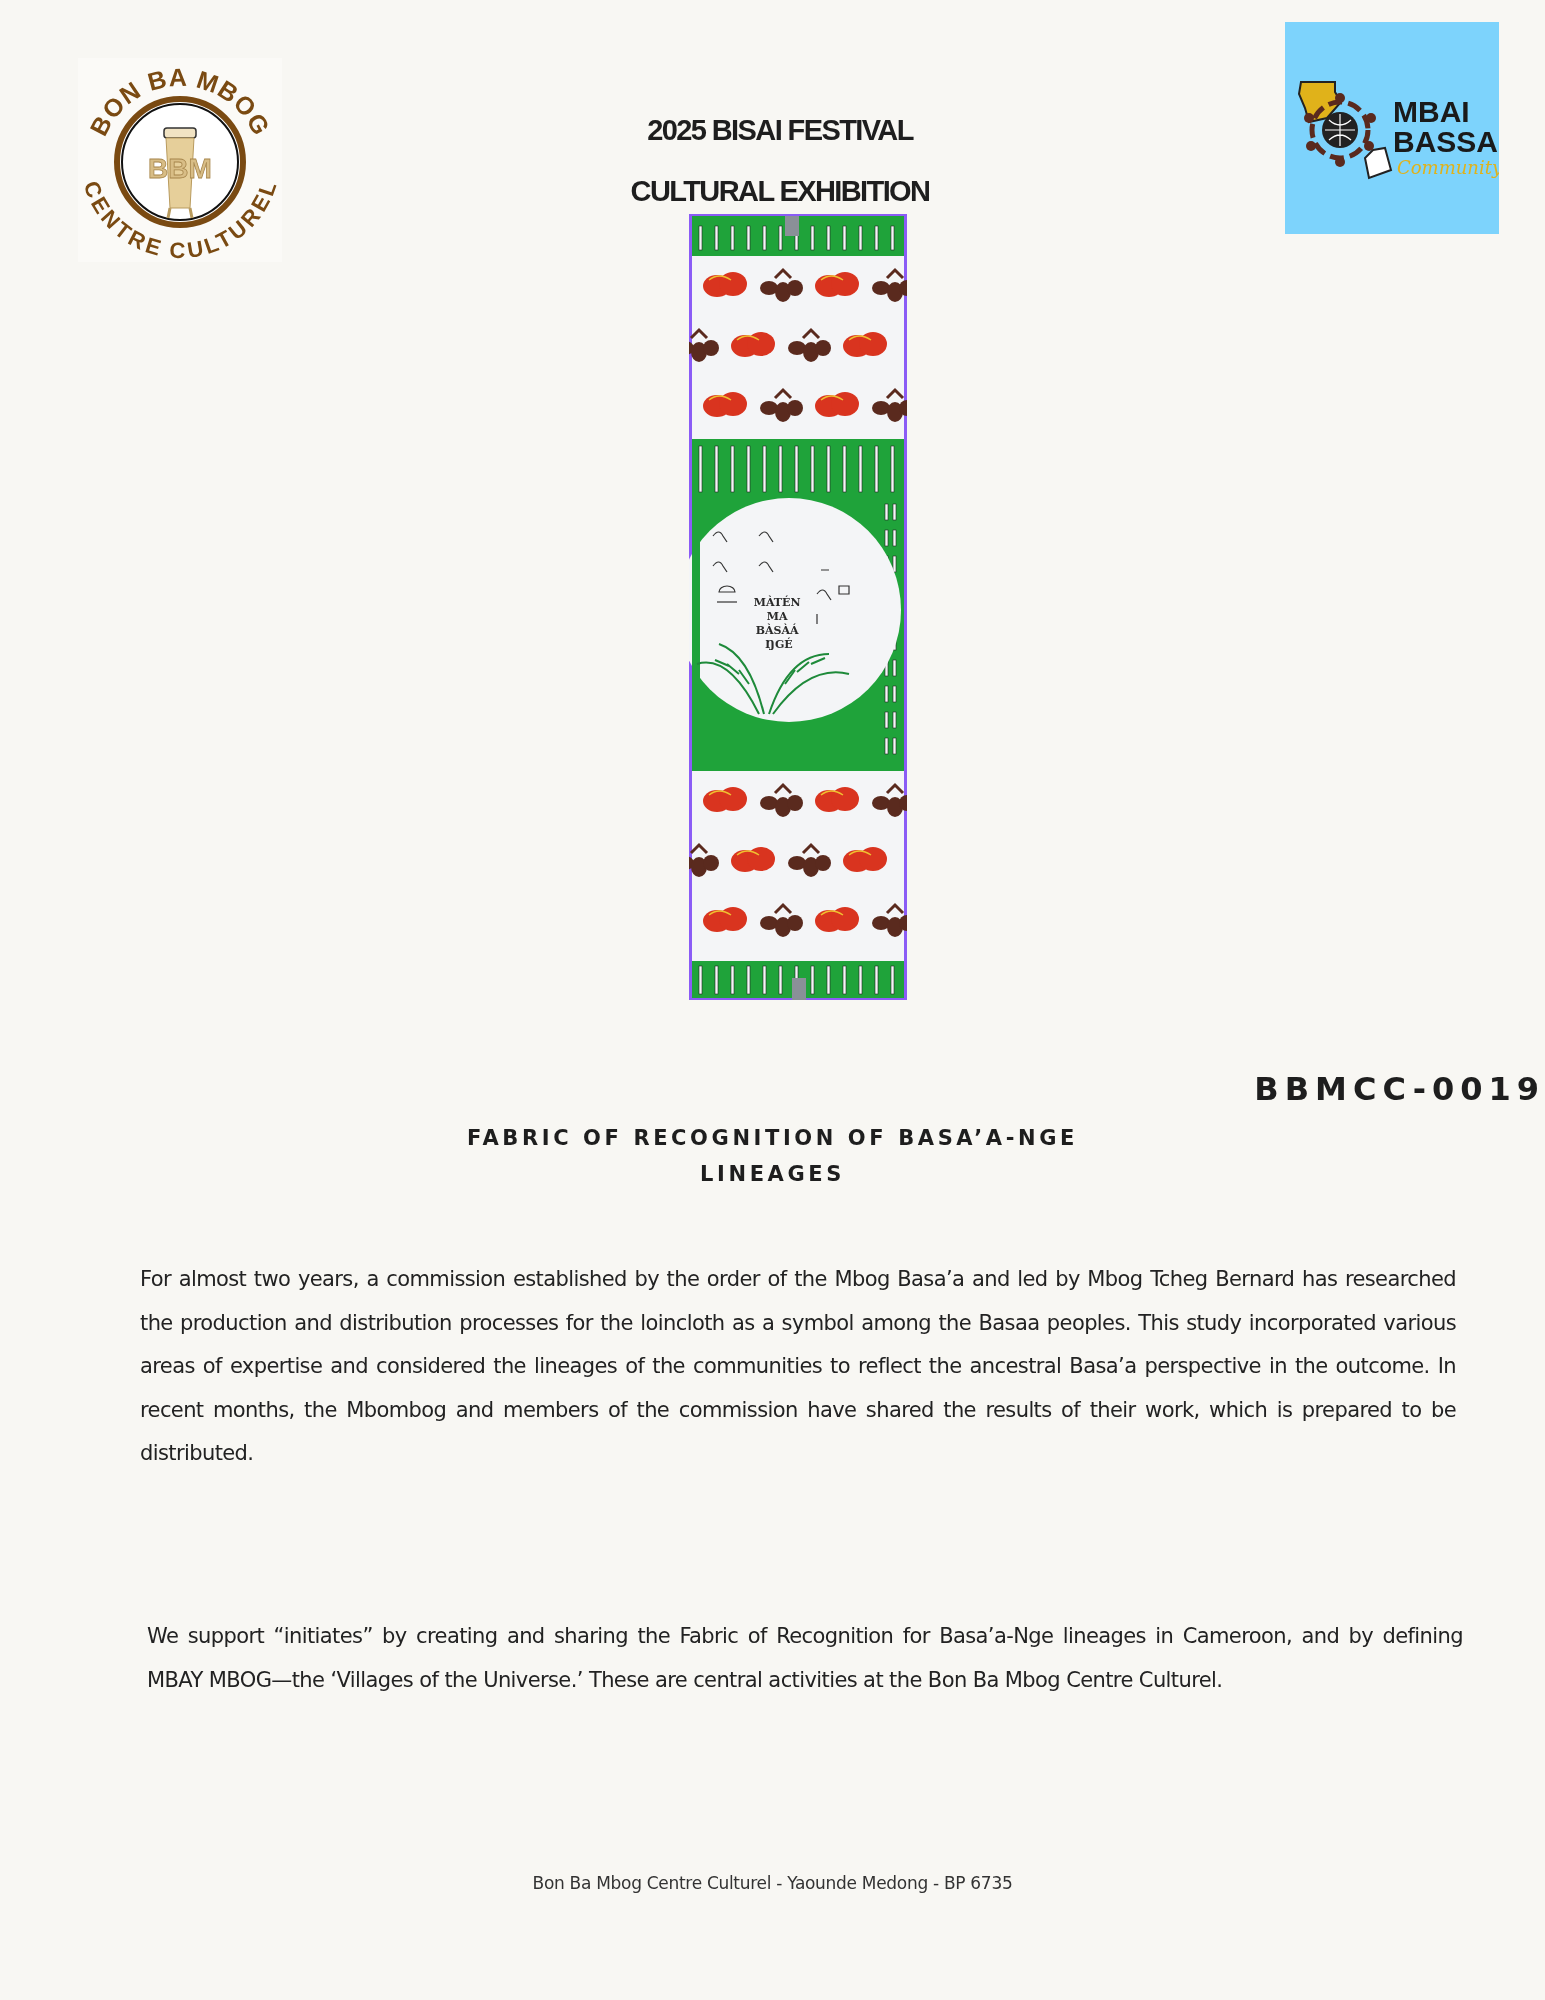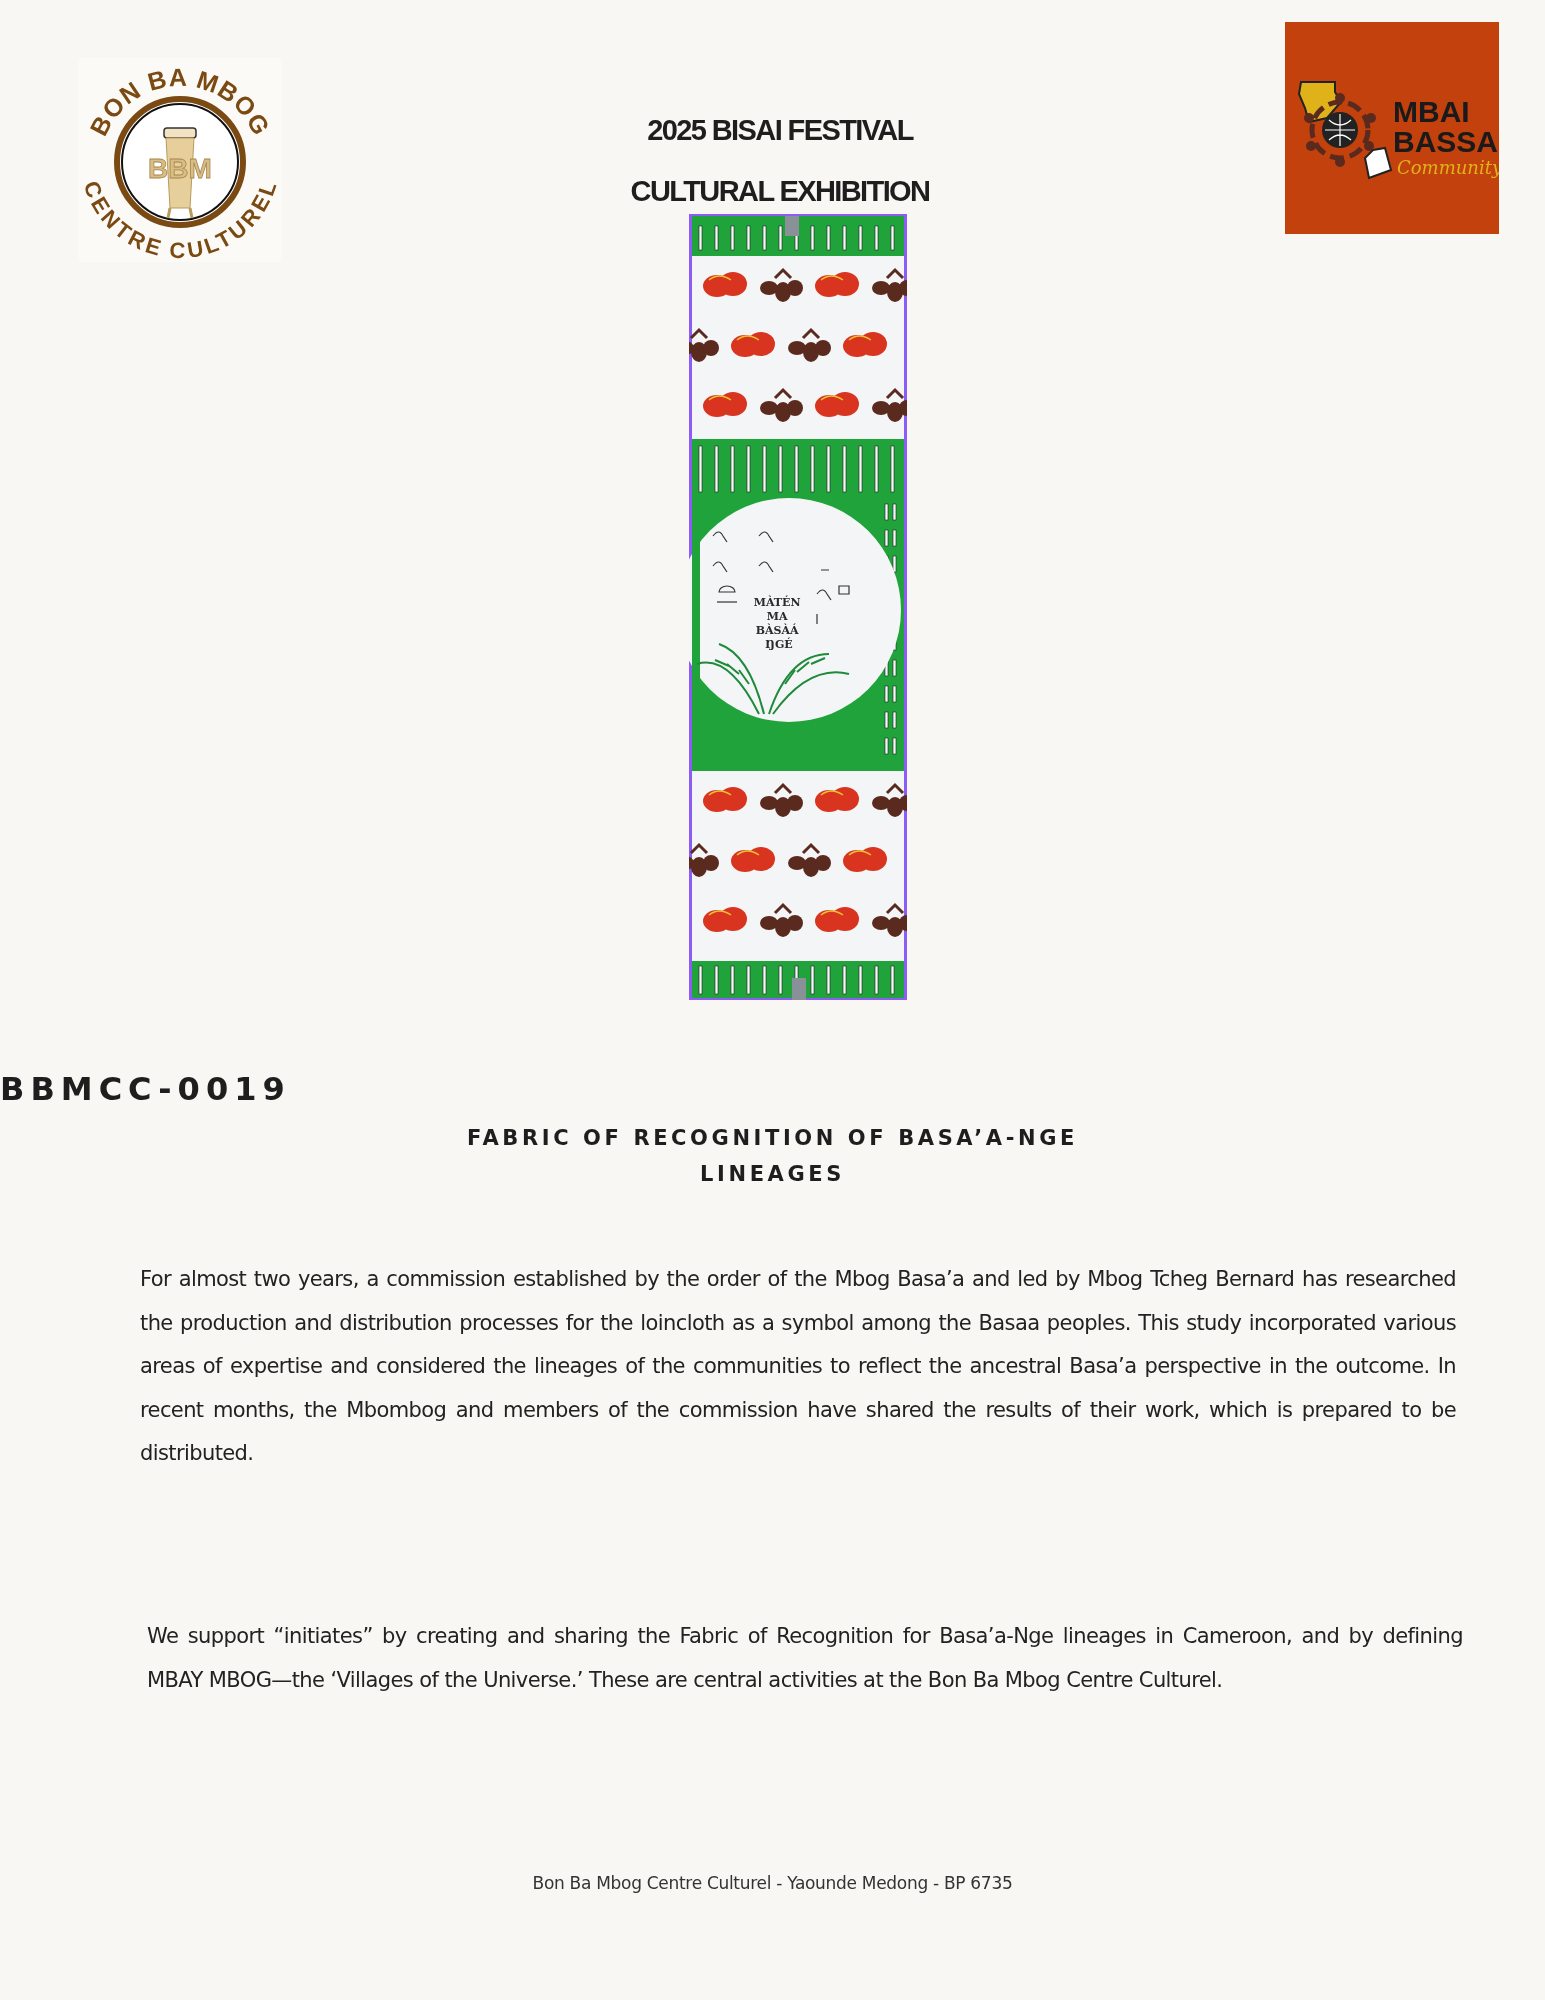--- a/index.html
+++ b/index.html
@@ -2,28 +2,28 @@
 <html><head>
 <meta charset="utf-8">
 <style>
   html, body { margin: 0; padding: 0; }
   body {
     width: 1545px; height: 2000px; position: relative; overflow: hidden;
     background: #f8f7f3;
     font-family: "Liberation Sans", sans-serif; color: #222;
   }
   .logo-left { position: absolute; left: 78px; top: 58px; width: 204px; height: 204px; background: #fbfaf7; }
-  .logo-right { position: absolute; left: 1285px; top: 22px; width: 214px; height: 212px; background: #c2410c; }
+  .logo-right { position: absolute; left: 1285px; top: 22px; width: 214px; height: 212px; background: #7dd3fc; }
   .header { position: absolute; left: 420px; top: 86px; width: 720px; text-align: center;
     font-family: "Liberation Sans", sans-serif; font-weight: bold; font-size: 29px;
     line-height: 34px; letter-spacing: -1.6px; color: #1e1e1e; }
   .header div { white-space: nowrap; margin-top: 27px; }
   .fabric { position: absolute; left: 689px; top: 214px; width: 218px; height: 786px; background: #8b5cf6; }
   .fabric svg { display: block; }
-  .code { position: absolute; left: 0; width: 1545px; top: 1070px; text-align: left;
+  .code { position: absolute; left: 0; width: 1545px; top: 1070px; text-align: right;
     font-family: "DejaVu Sans", sans-serif; font-weight: bold; font-size: 32px; letter-spacing: 6px; color: #1e1e1e; }
   .subtitle { position: absolute; left: 400px; width: 745px; top: 1120px; text-align: center;
     font-family: "DejaVu Sans", sans-serif; font-weight: bold; font-size: 21px; line-height: 36px; letter-spacing: 3.6px; color: #1e1e1e; }
   .para { position: absolute; left: 140px; width: 1316px; text-align: justify;
     font-family: "DejaVu Sans", sans-serif; font-size: 21px; line-height: 43.6px; color: #222; letter-spacing: -0.6px; }
   .p1 { top: 1258px; }
   .p2 { top: 1608px; }
   .footer { position: absolute; left: 0; width: 1545px; top: 1873px; text-align: center;
     font-family: "DejaVu Sans", sans-serif; font-size: 17px; color: #333; letter-spacing: -0.3px; }
 </style>

